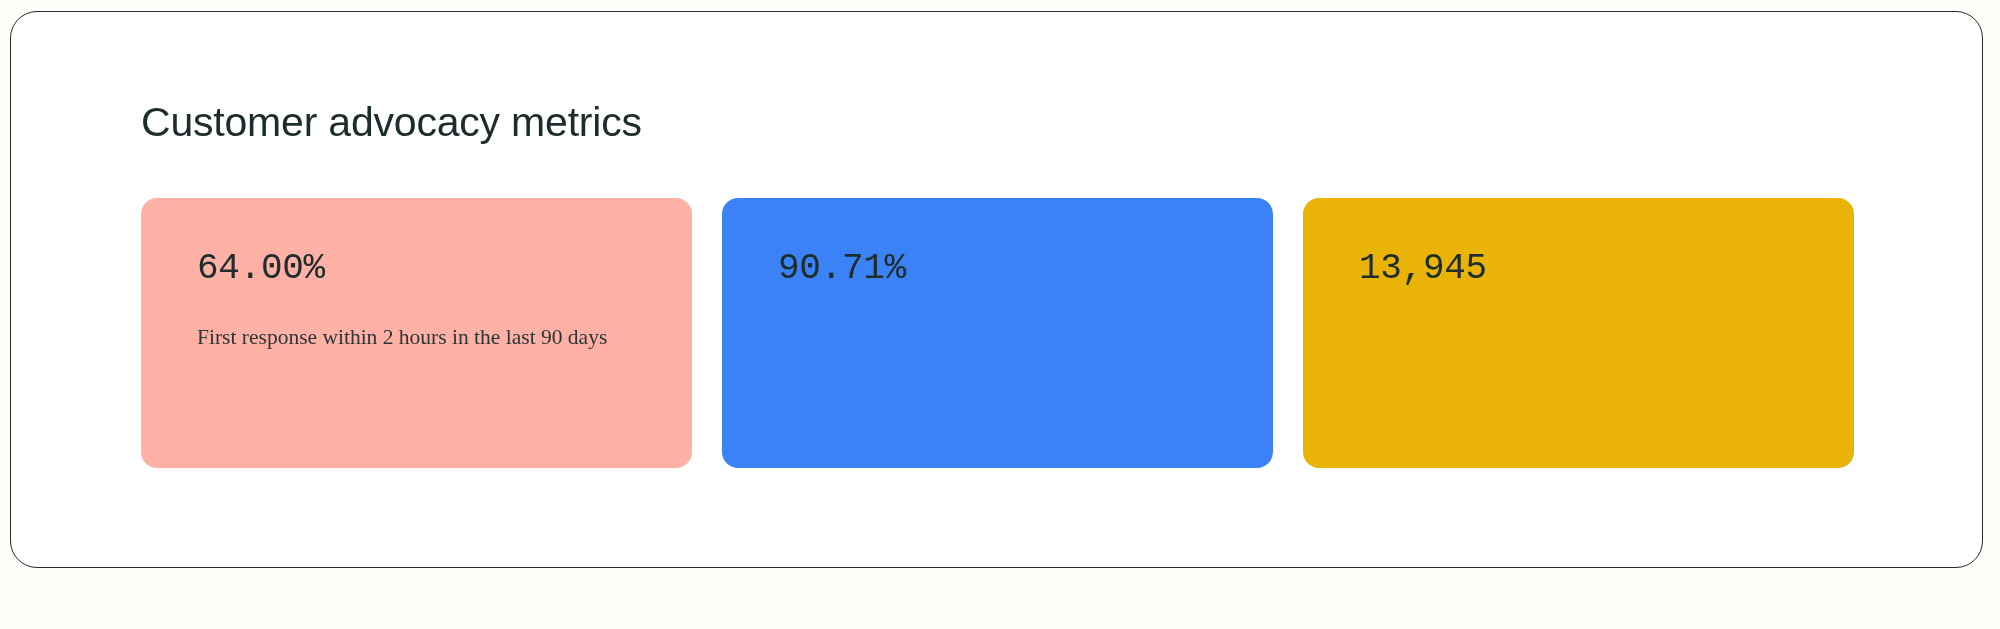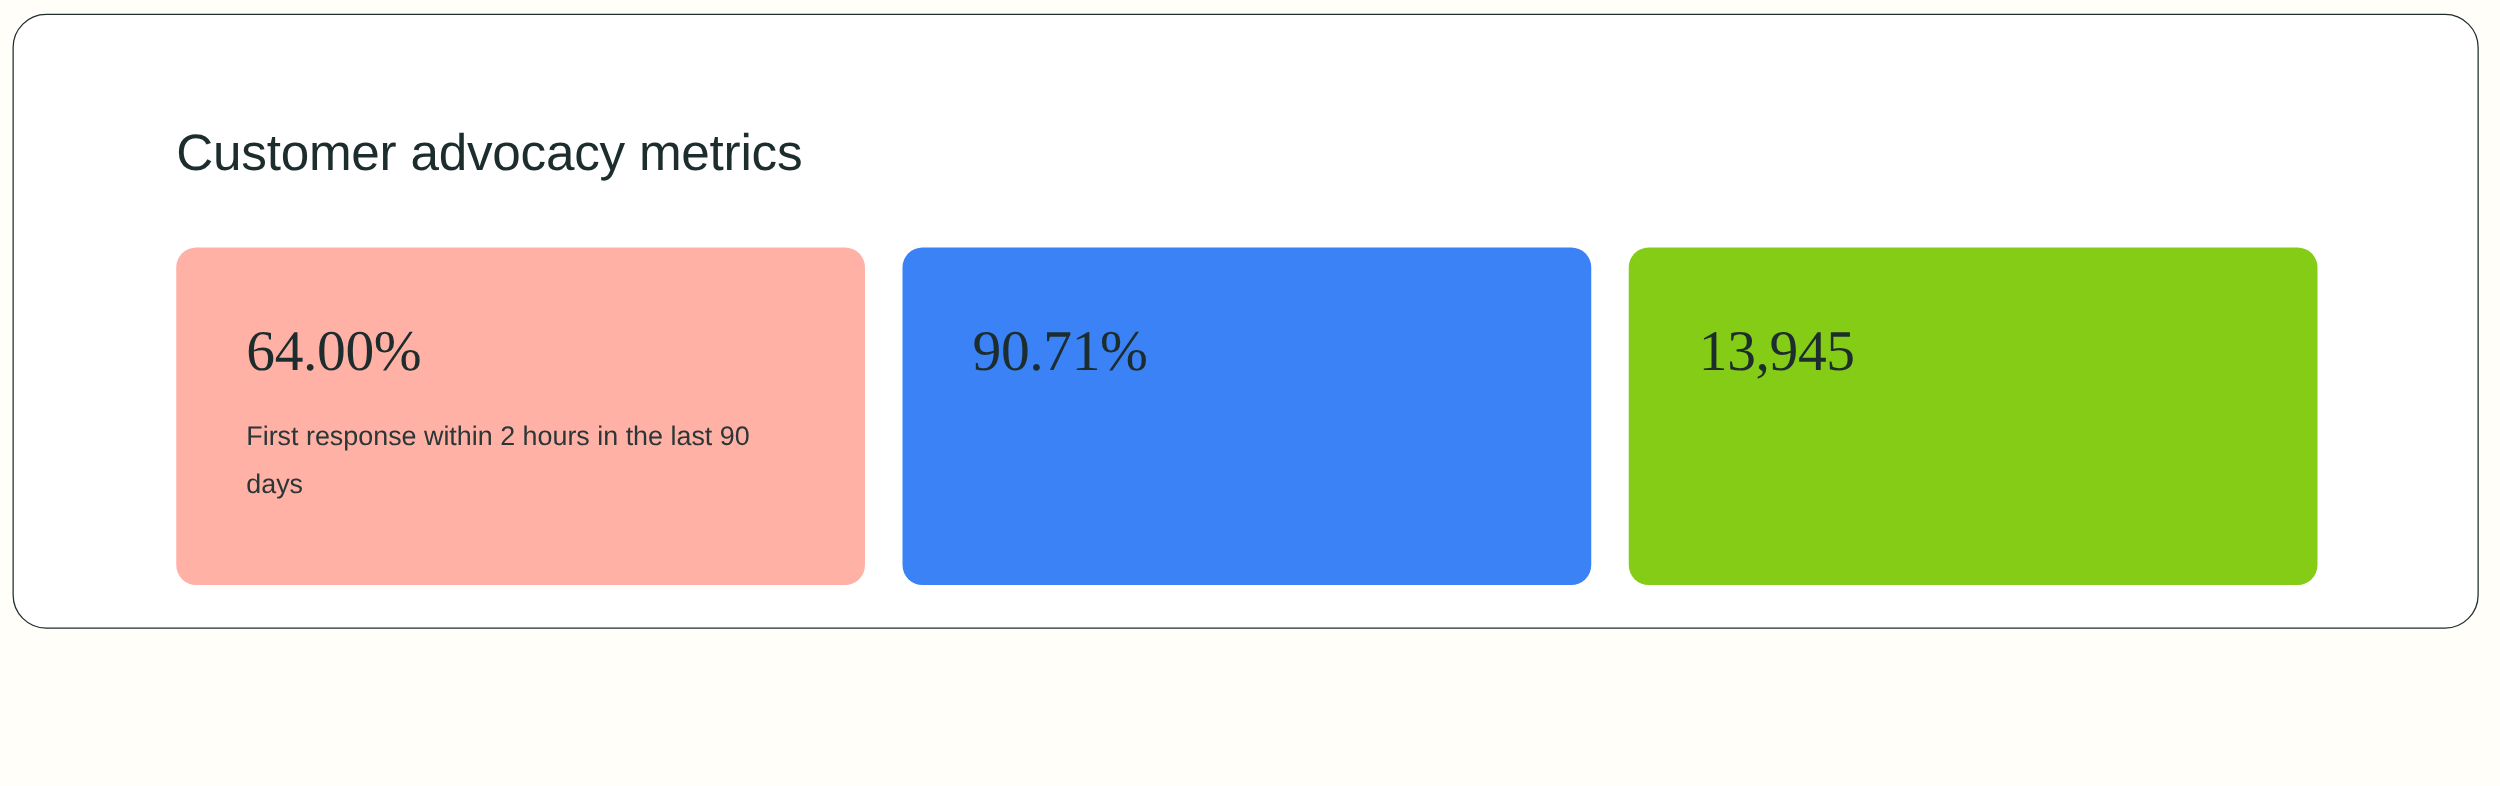--- a/index.html
+++ b/index.html
@@ -13,21 +13,21 @@
     font-family: "Liberation Sans", sans-serif;
     -webkit-font-smoothing: antialiased;
     overflow: hidden;
   }
 
   .metrics-panel {
     position: absolute;
     left: 10px;
     top: 11px;
     width: 1973px;
-    height: 492px;
+    height: 557px;
     box-sizing: border-box;
     background: #ffffff;
     border: 1.6px solid #1f2d2d;
     border-radius: 27px;
     padding: 0;
   }
 
   .panel-inner {
     box-sizing: border-box;
     padding: 86px 128px 0 130px;
@@ -55,32 +55,32 @@
   .metric-card {
     flex: 1 1 0;
     min-width: 0;
     box-sizing: border-box;
     border-radius: 16px;
     padding: 44px 56px 44px 56px;
     min-height: 270px;
   }
 
   .metric-value {
-    font-family: Liberation Serif, serif;
-    font-size: 46px;
+    font-family: Liberation Mono, monospace;
+    font-size: 36px;
     line-height: 54px;
     font-weight: 400;
     letter-spacing: -0.3px;
     color: #1d2c2c;
-    margin: 12px 0 22px 0;
+    margin: 0 0 22px 0;
     white-space: nowrap;
   }
 
   .metric-label {
-    font-family: Liberation Sans, sans-serif;
+    font-family: Liberation Serif, serif;
     font-size: 21.5px;
     line-height: 38px;
     font-weight: 400;
     color: #2b3636;
     margin: 0;
     max-width: 450px;
   }
 </style>
 </head>
 <body style="background: rgb(255, 254, 249);">
@@ -94,19 +94,19 @@
 
       <div class="metric-card" id="card-0" style="background: rgb(255, 177, 166);">
         <div class="metric-value">64.00%</div>
         <div class="metric-label">First response within 2 hours in the last 90 days</div>
       </div>
 
       <div class="metric-card" id="card-1" style="background: #3b82f6;">
         <div class="metric-value">90.71%</div>
       </div>
 
-      <div class="metric-card" id="card-2" style="background: #84cc16;">
+      <div class="metric-card" id="card-2" style="background: #eab308;">
         <div class="metric-value">13,945</div>
       </div>
 
     </div>
   </div>
 </div>
 
 </body></html>

